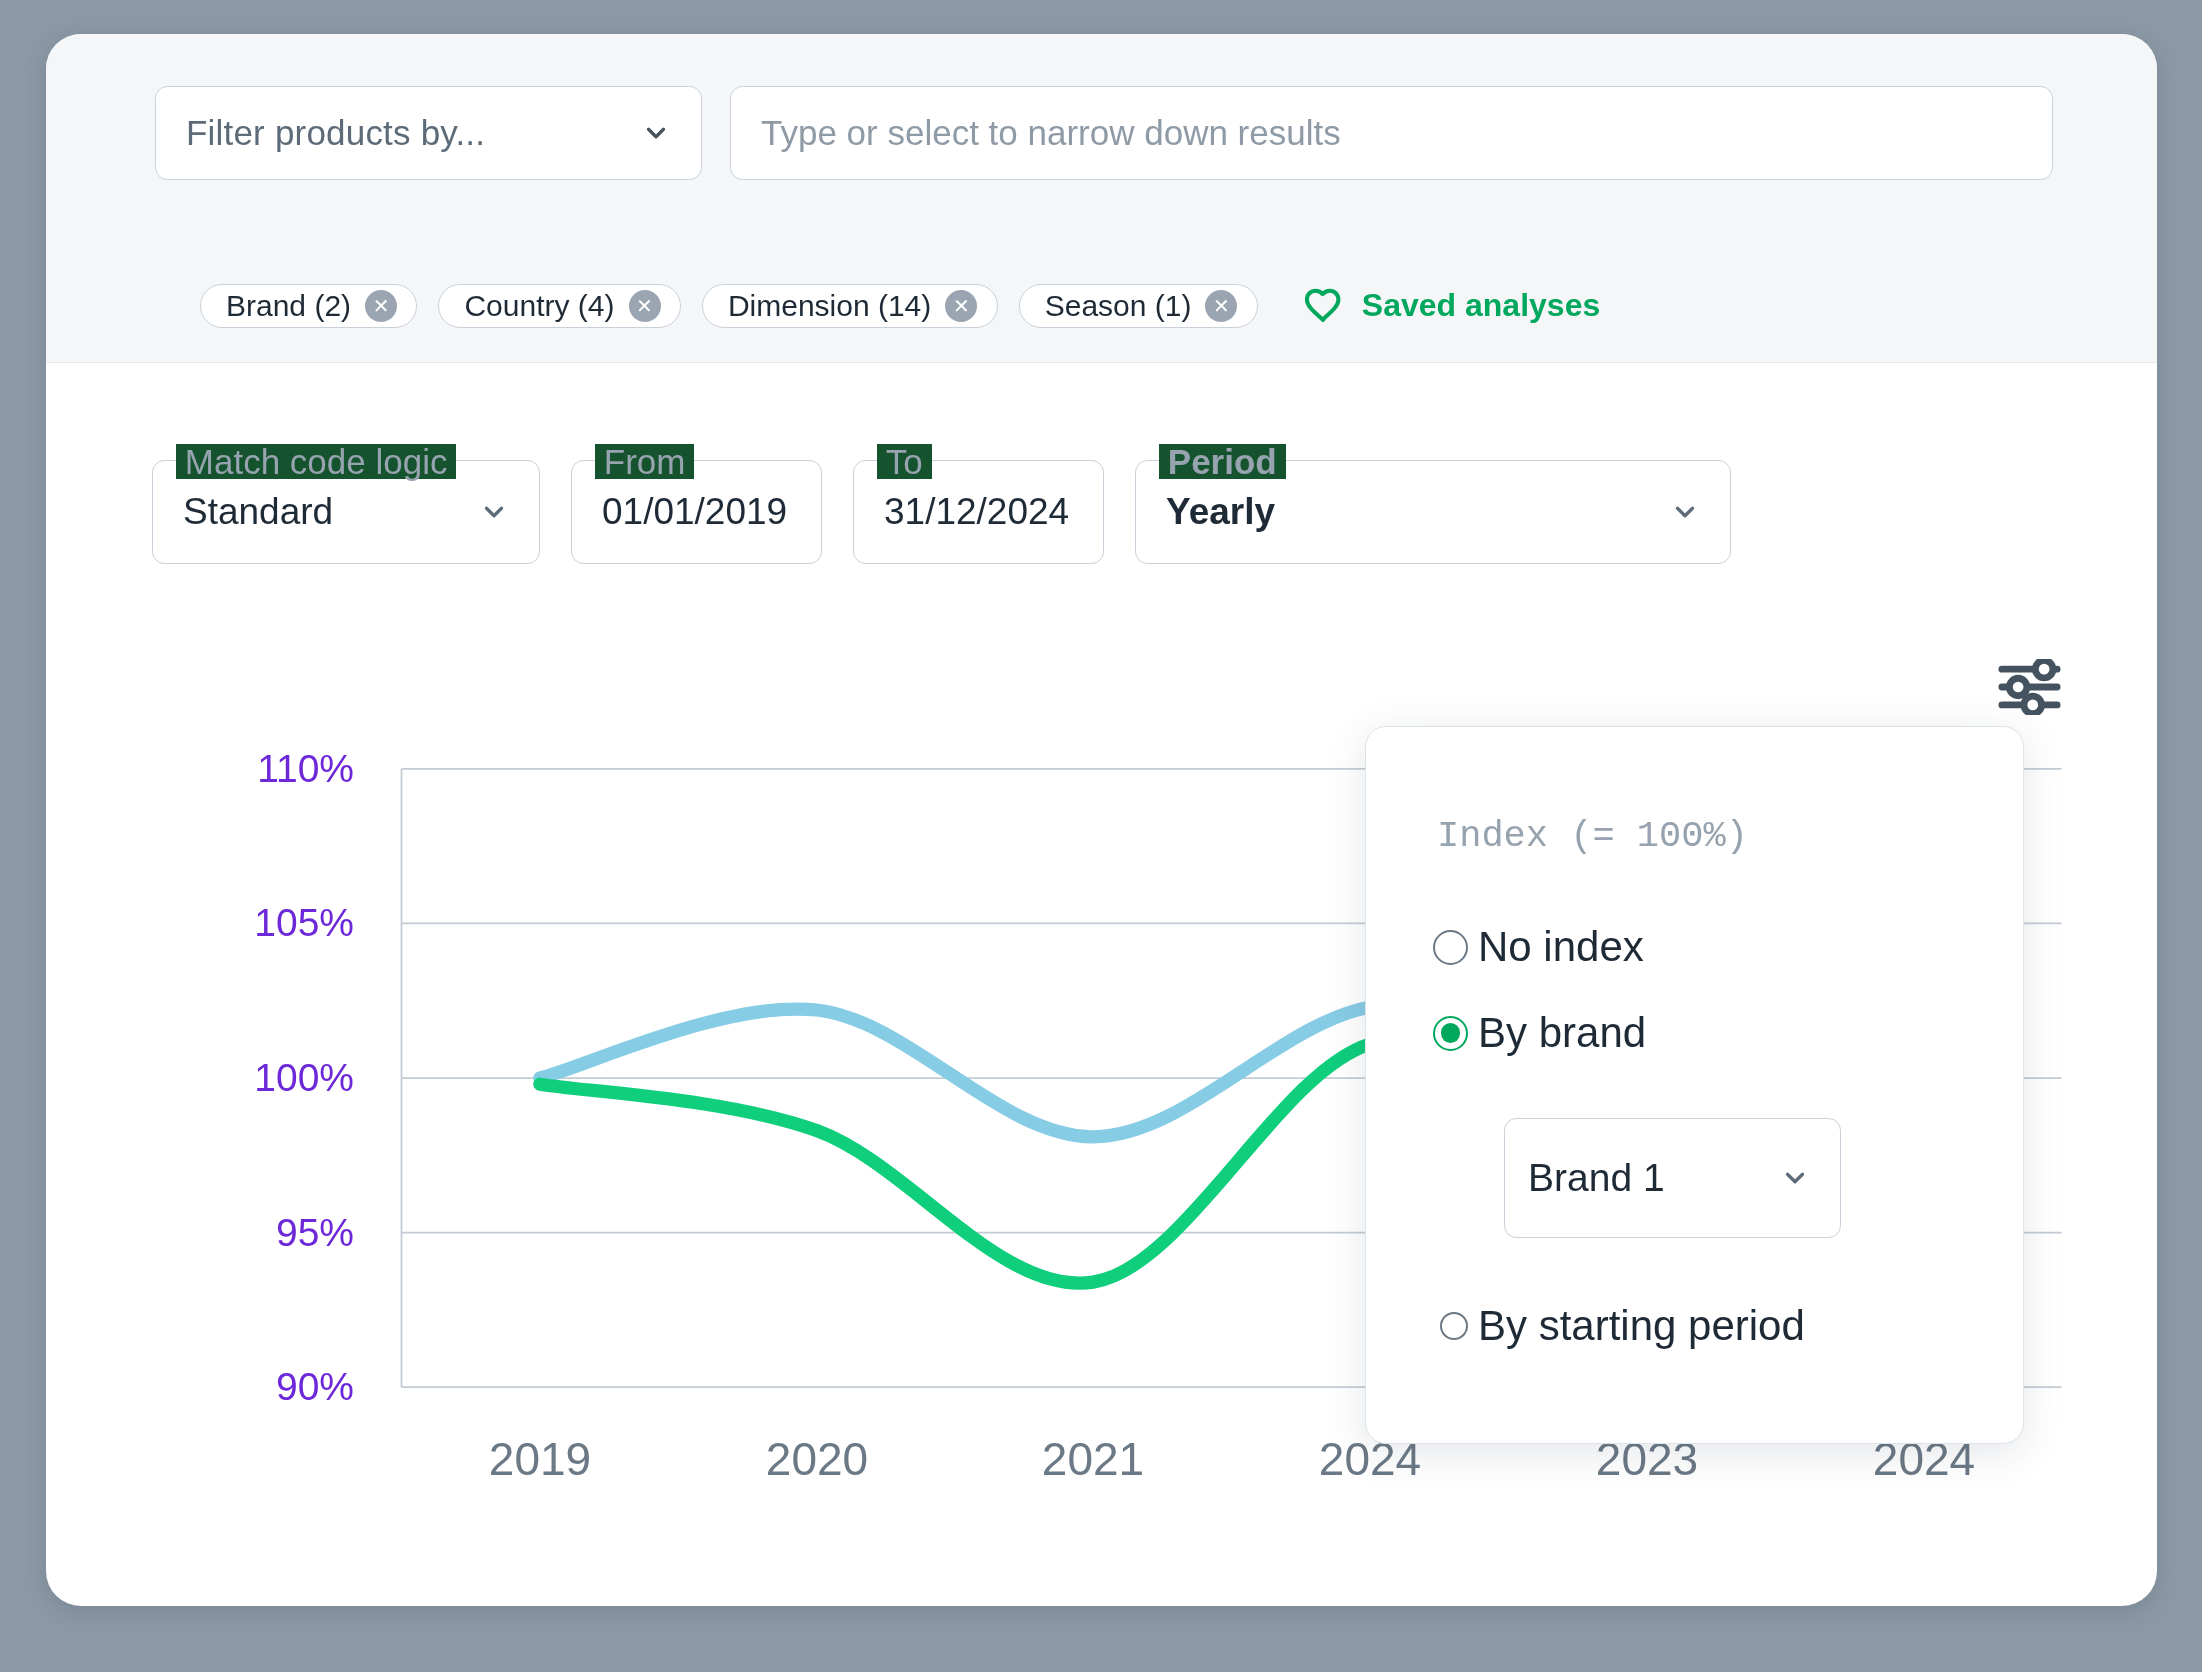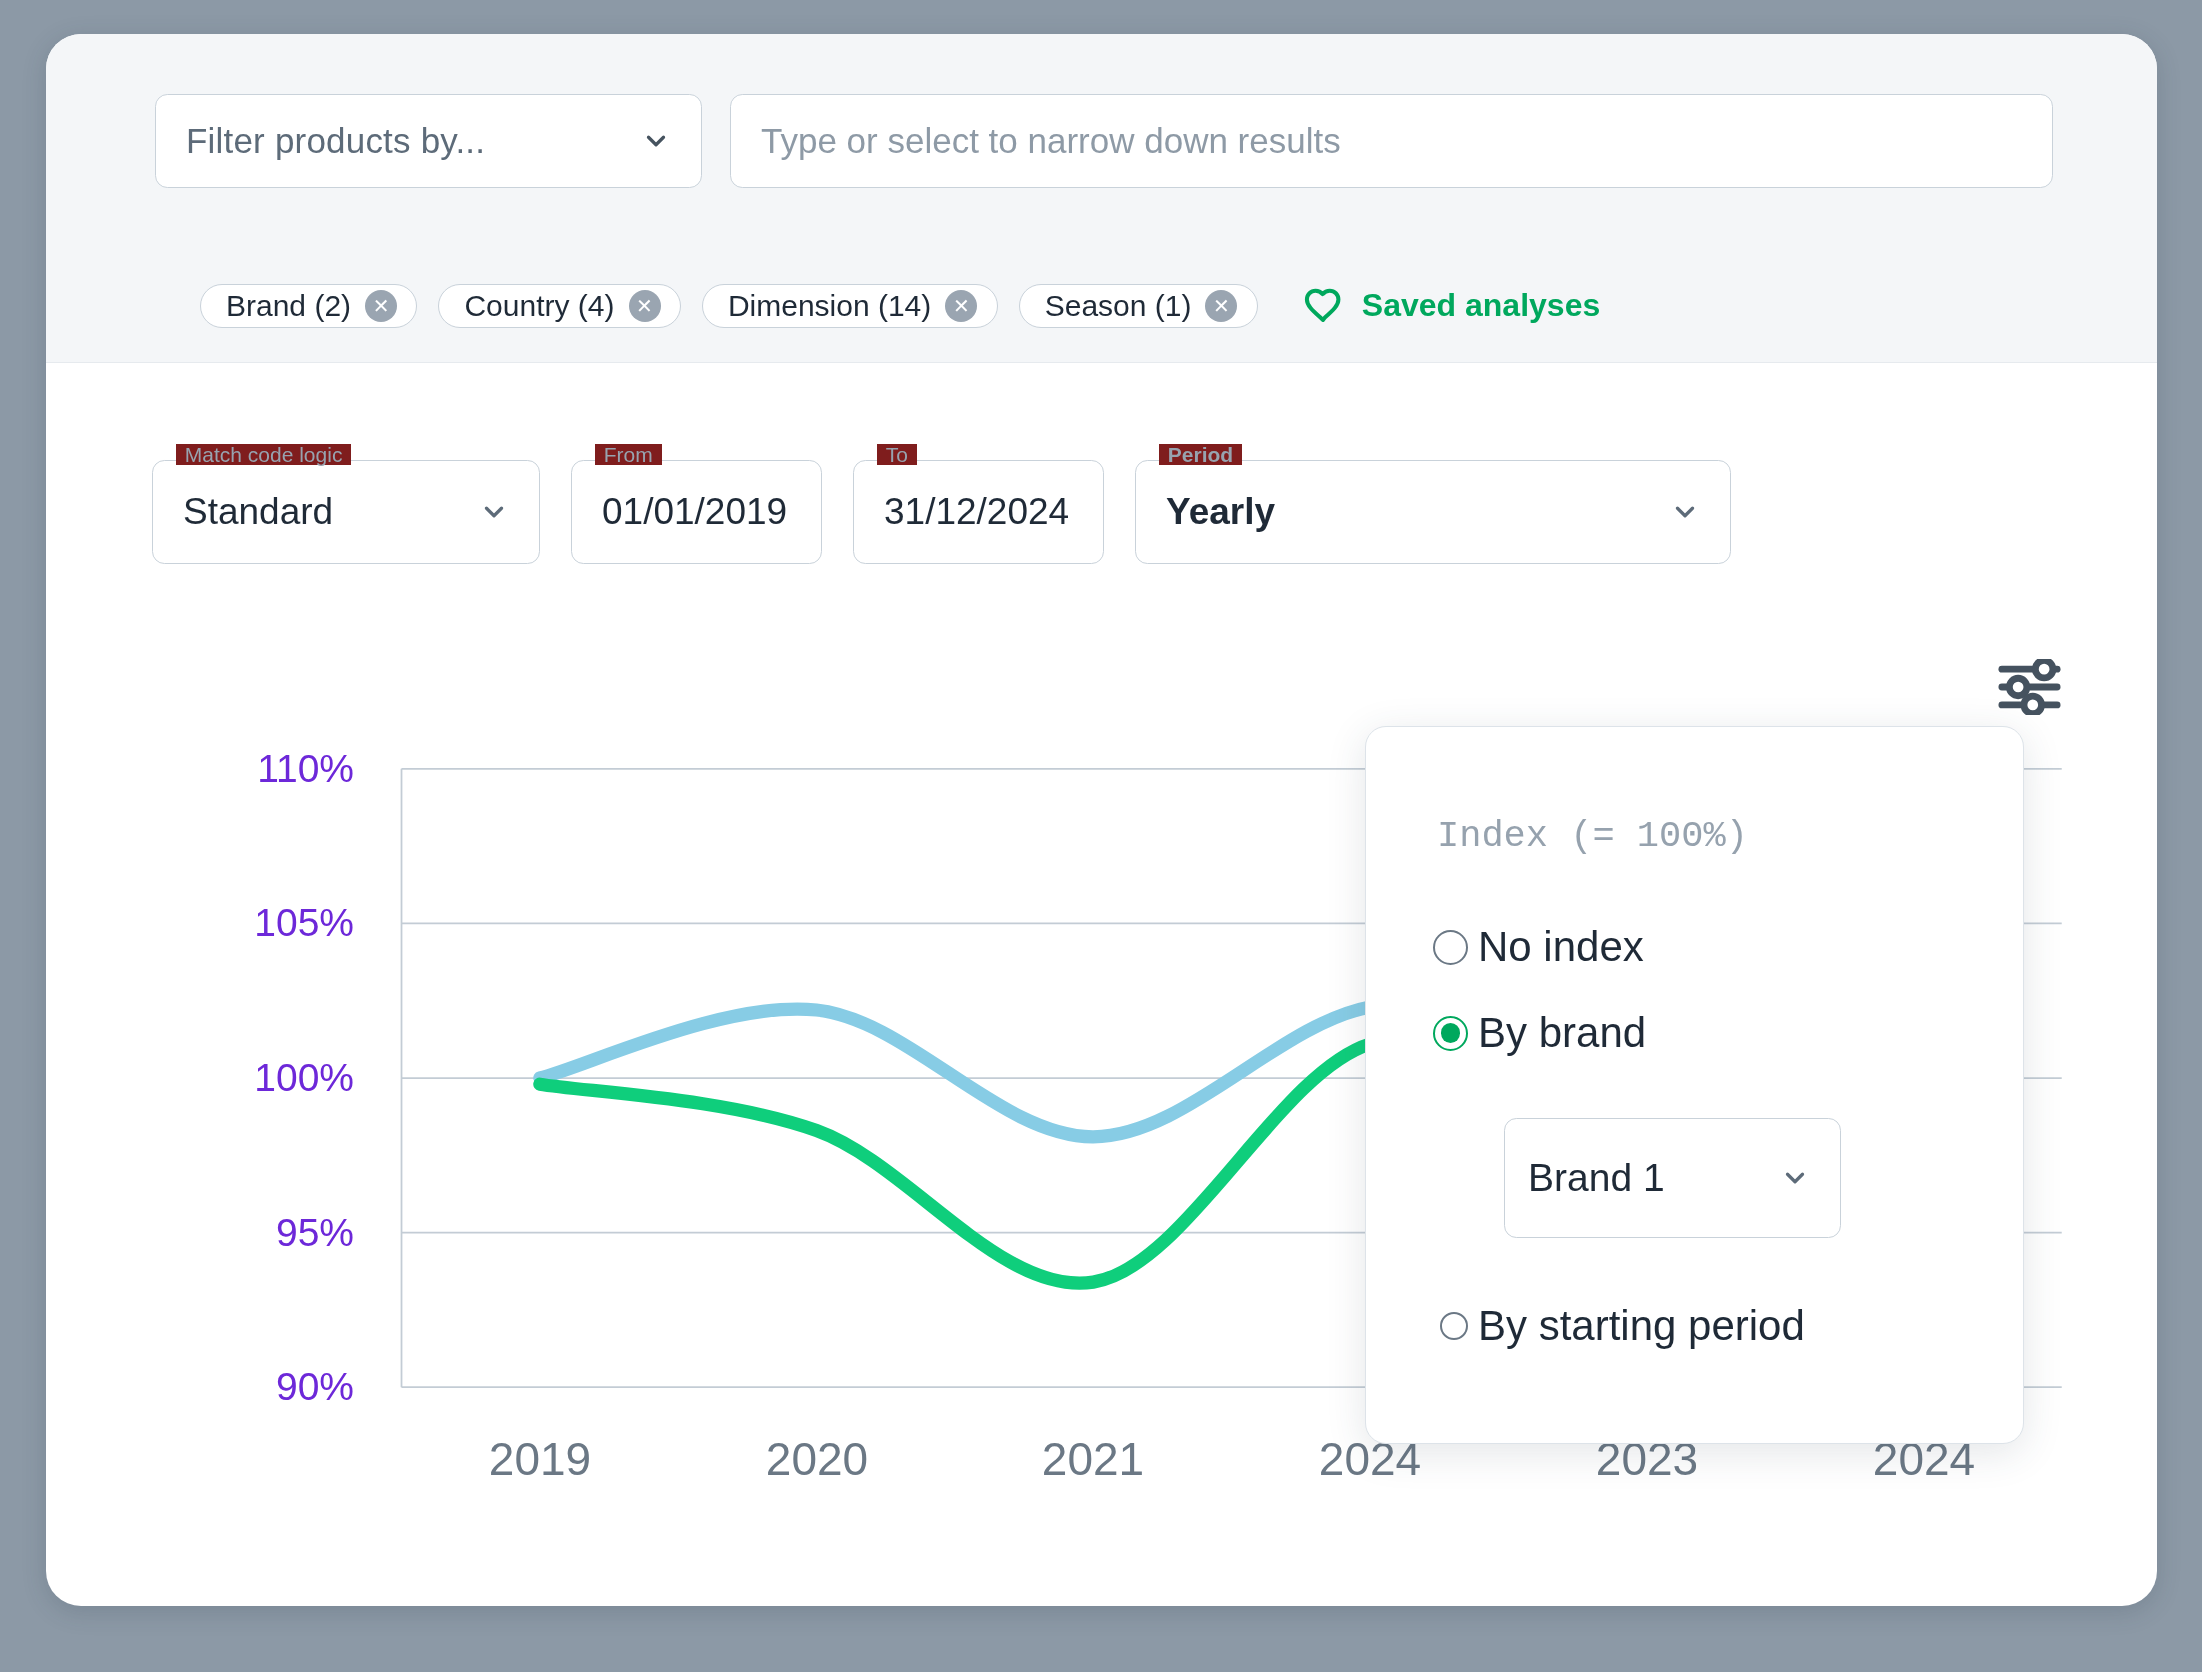--- a/index.html
+++ b/index.html
@@ -24,21 +24,21 @@
   
   .filter-band {
     position: absolute; left: 0; top: 0;
     width: 100%; height: 329px;
     background: #f4f6f8;
     border-bottom: 0.9px solid #e6eaee;
   }
 
   .row-top {
     position: absolute;
-    left: 109px; top: 60px;
+    left: 109px; top: 52px;
     display: flex;
     align-items: center;
     gap: 28px;
   }
 
   .select-box {
     width: 547px; height: 94px;
     background: #ffffff;
     border: 0.9px solid #c9d2da;
     border-radius: 12.4px;
@@ -134,23 +134,23 @@
     height: 104px;
     border: 0.9px solid #c9d2da;
     border-radius: 12.4px;
     background: #ffffff;
     display: flex; align-items: center;
     padding: 0 30px;
   }
   .field .flabel {
     position: absolute;
     top: -17px; left: 23px;
-    background: #7f1d1d;
+    background: #14532d;
     padding: 0 8.8px;
-    font-size: 21px;
+    font-size: 35px;
     color: #97a3af;
     line-height: 1;
     white-space: nowrap;
   }
   .field .fval {
     font-size: 37px;
     color: #1f2a37;
     white-space: nowrap;
   }
   .f-match  { width: 388px; }

